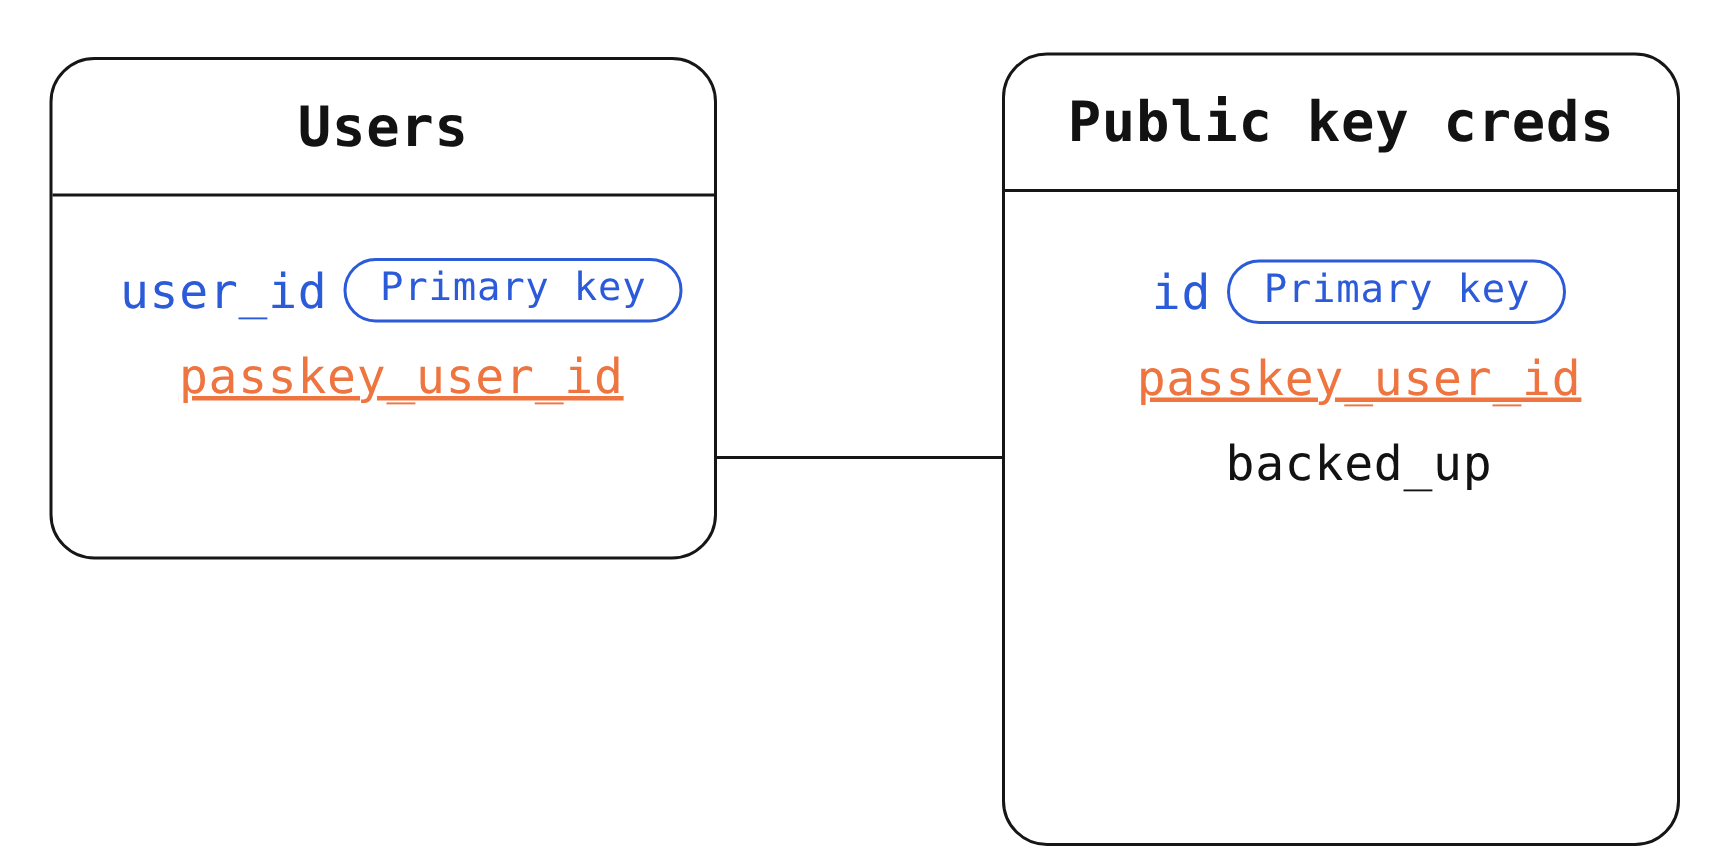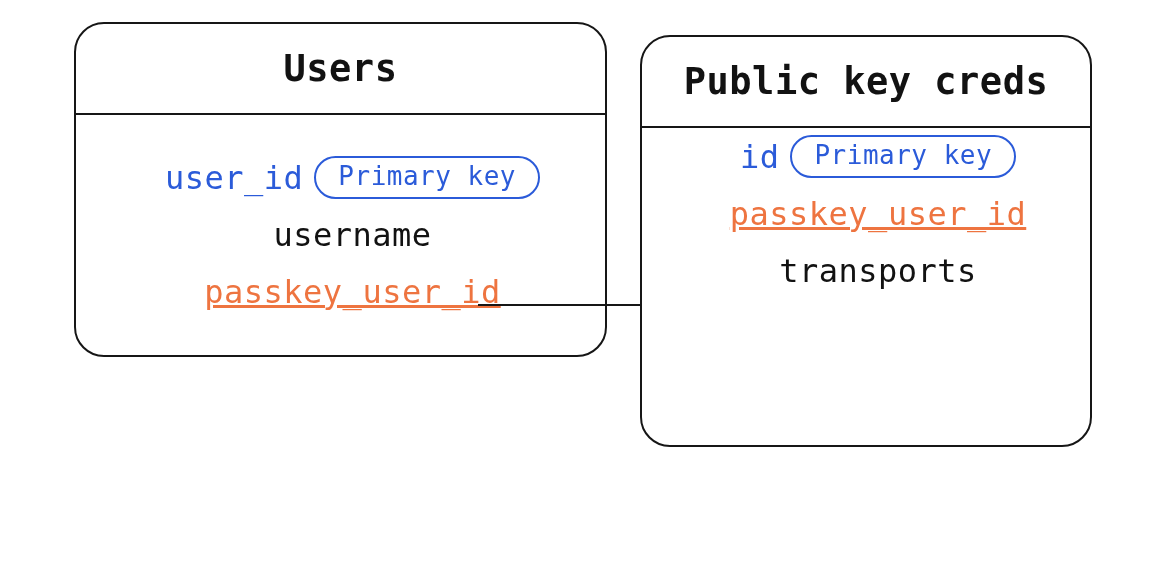--- a/index.html
+++ b/index.html
@@ -27,51 +27,50 @@
     overflow: hidden;
   }
   .table-box {
     position: absolute;
     background: var(--bg);
     border: 2px solid var(--line);
     border-radius: 30px;
   }
   #users-table {
     left: 33px;
-    top: 22px;
-    width: 533px;
+    top: 38px;
+    width: 445px;
     height: 335px;
-    margin-left: 41px;
   }
   #creds-table {
-    left: 640px;
+    left: 668px;
     top: 35px;
     width: 452px;
-    height: 412px;
+    height: 529px;
   }
   .table-header {
     height: 91px;
     border-bottom: 2px solid var(--line);
     display: flex;
     align-items: center;
     justify-content: center;
   }
   .table-title {
     font-size: 37px;
     font-weight: bold;
     letter-spacing: 0.5px;
     color: var(--text);
     white-space: nowrap;
   }
   .table-body {
     padding-left: 40px;
     padding-right: 16px;
   }
   #users-table .table-body { padding-top: 34px; }
-  #creds-table .table-body { }
+  #creds-table .table-body { padding-top: 38px; }
   .field-row {
     height: 57px;
     display: flex;
     align-items: center;
     gap: 11px;
     white-space: nowrap;
     justify-content: center;
   }
   .field-name {
     font-size: 32px;
@@ -110,41 +109,38 @@
   <div class="table-box" id="users-table">
     <div class="table-header">
       <span class="table-title">Users</span>
     </div>
     <div class="table-body">
       <div class="field-row">
         <span class="field-name" data-color="blue">user_id</span>
         <span class="pk-badge">Primary key</span>
       </div>
       <div class="field-row">
-        <span class="field-name" data-color="default">username</span>
-      </div>
-      <div class="field-row">
         <span class="field-name" data-color="orange">passkey_user_id</span>
       </div>
     </div>
   </div>
 
   <div class="connector"></div>
 
   <div class="table-box" id="creds-table">
     <div class="table-header">
       <span class="table-title">Public key creds</span>
     </div>
     <div class="table-body">
       <div class="field-row">
         <span class="field-name" data-color="blue">id</span>
         <span class="pk-badge">Primary key</span>
       </div>
       <div class="field-row">
         <span class="field-name" data-color="orange">passkey_user_id</span>
       </div>
       <div class="field-row">
-        <span class="field-name" data-color="default">transports</span>
+        <span class="field-name" data-color="default">backed_up</span>
       </div>
     </div>
   </div>
 
 </div>
 
 </body></html>

